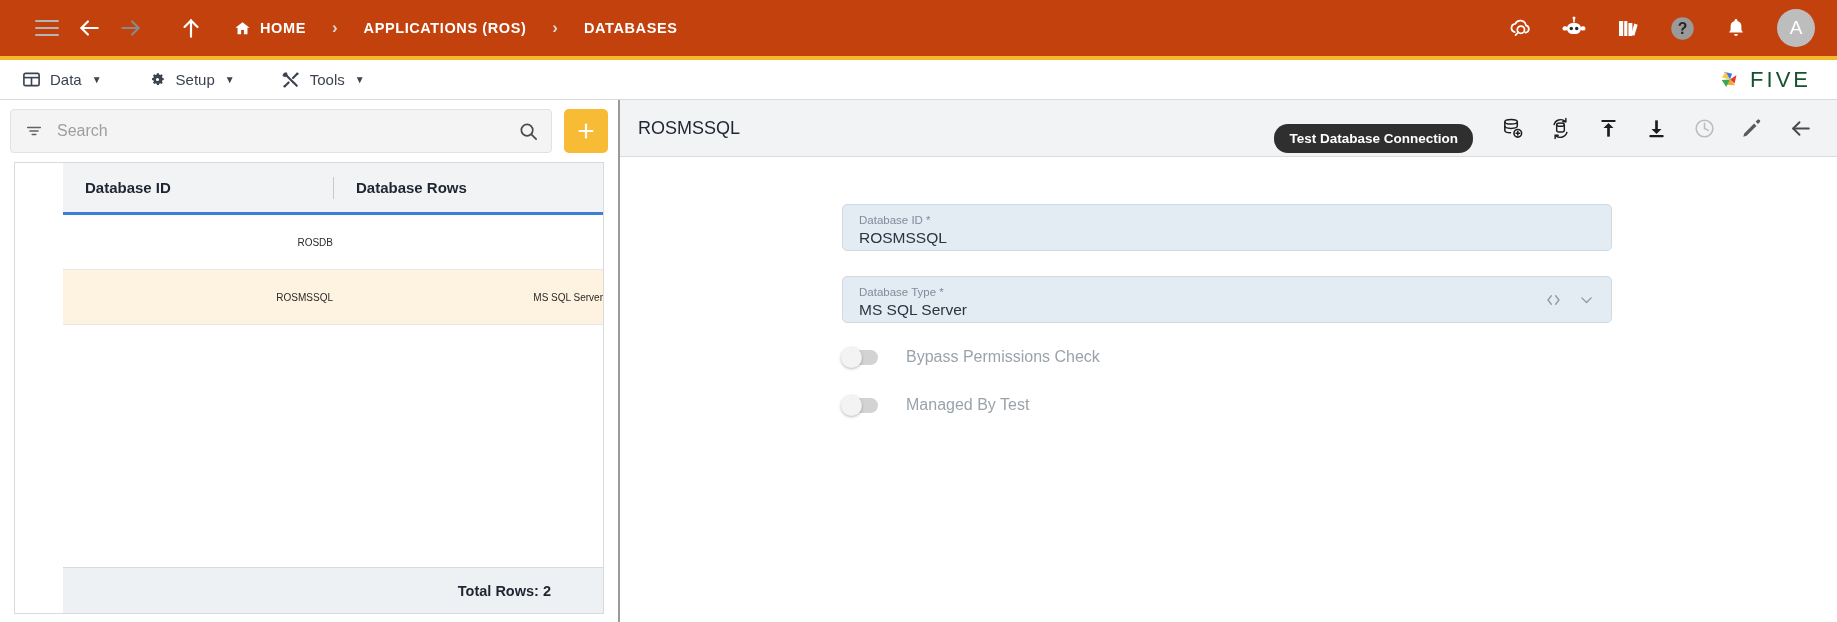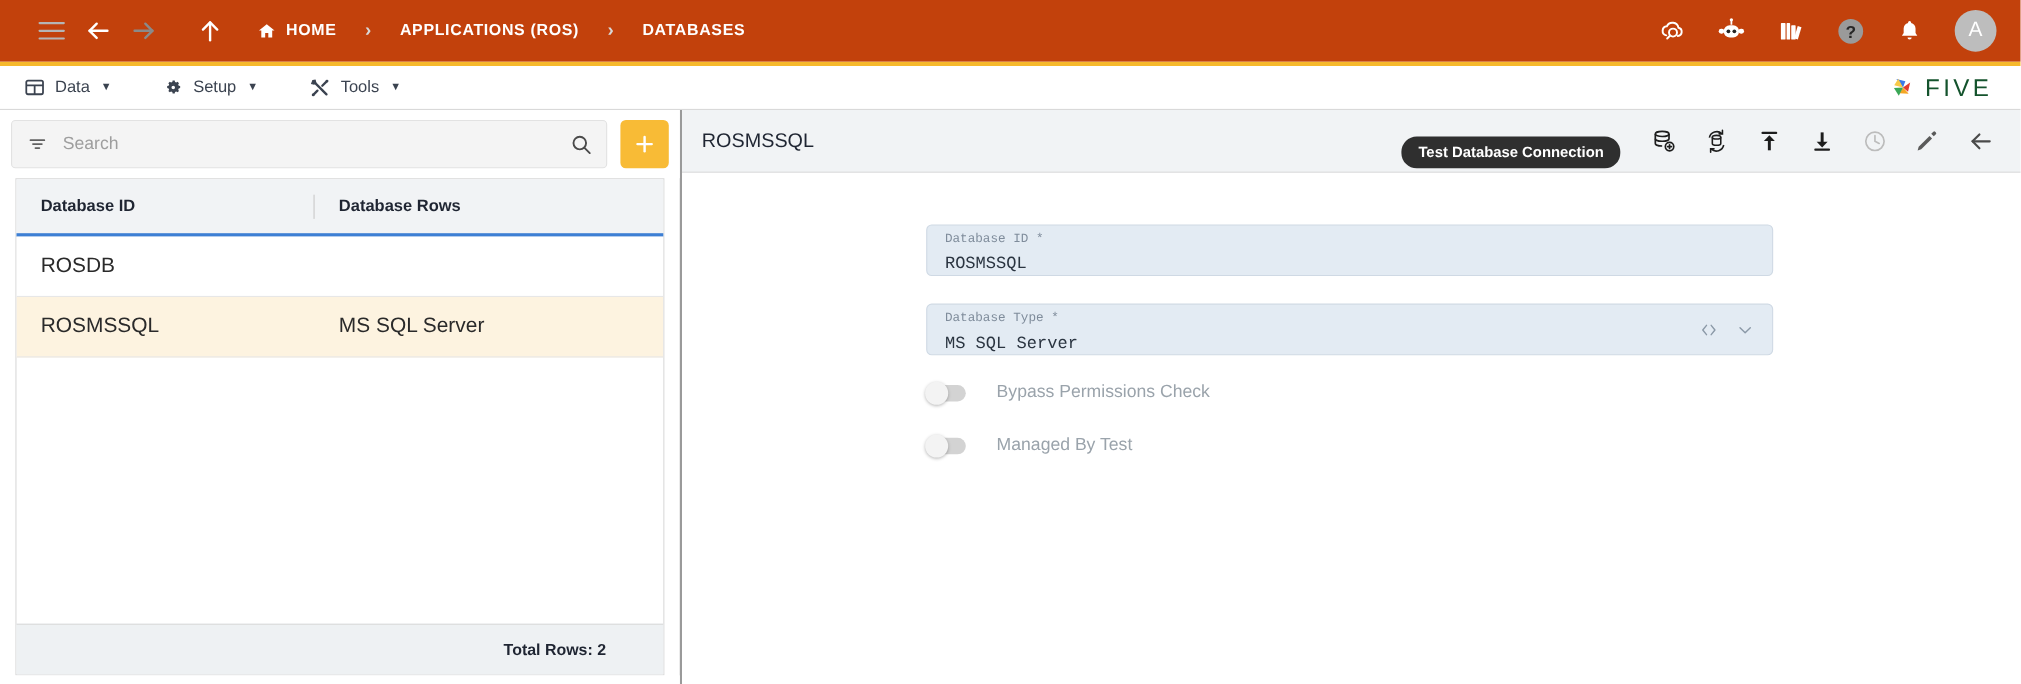--- a/index.html
+++ b/index.html
@@ -116,20 +116,21 @@
     background: #f8bb36; border: none; border-radius: 5px;
     display: flex; align-items: center; justify-content: center;
     cursor: pointer; color: #ffffff;
   }
 
   .grid-wrap {
     flex: 1; margin: 0 14px 0 14px;
     border: 1px solid #dadada; border-top: 1px solid #dadada;
     display: flex; flex-direction: column; min-height: 0;
     background: #ffffff;
+    padding-left: 48px;
   }
   .grid-head {
     height: 52px; background: #f1f3f5;
     display: flex; align-items: center;
     border-bottom: 3px solid #3d7fd4;
   }
   .th {
     font-size: 15px; font-weight: bold; color: #1f2532;
     padding-left: 22px; position: relative;
   }
@@ -140,21 +141,21 @@
     transform: translateY(-50%);
     width: 1px; height: 22px; background: #c9c9c9;
   }
   .grid-body { flex: 1; overflow: hidden; }
   .tr {
     height: 55px; display: flex; align-items: center;
     border-bottom: 1px solid #e7e7e7; cursor: pointer;
     background: #ffffff;
   }
   .tr.selected { background: #fdf3e0; }
-  .td { font-size: 19px; color: #2a2a2a; padding-left: 22px; }
+  .td { font-size: 10px; color: #2a2a2a; padding-left: 22px; text-align: right; }
   .td.col1 { width: 270px; }
   .td.col2 { flex: 1; padding-left: 23px; }
 
   .grid-footer {
     height: 46px; background: #eef1f3;
     border-top: 1px solid #dadada;
     display: flex; align-items: center; justify-content: flex-end;
     padding-right: 52px;
     font-size: 14.5px; font-weight: bold; color: #1f2532;
   }
@@ -184,23 +185,22 @@
   .act-icon.muted { color: #bcbcbc; }
 
   .form-area { flex: 1; position: relative; padding-top: 47px; }
   .form-col { width: 770px; margin-left: 222px; }
 
   .field {
     background: #e3ebf3; border: 1px solid #cfd9e4;
     border-radius: 5px; height: 47px;
     padding: 6px 16px 0 16px;
     margin-bottom: 25px; position: relative;
-    display: flex; flex-direction: column; justify-content: space-between;
+    display: flex; flex-direction: column; justify-content: center;
     cursor: text;
-    font-family: Liberation Mono, monospace;
   }
   .field-label {
     font-size: 11.5px; color: #7f8c9b;
     line-height: 14px; margin-bottom: 1px;
   }
   .field-value {
     font-size: 15.5px; color: #2a3440; line-height: 20px;
   }
   .field-value.muted { color: #9aa7b3; }
   .field-adorn {

